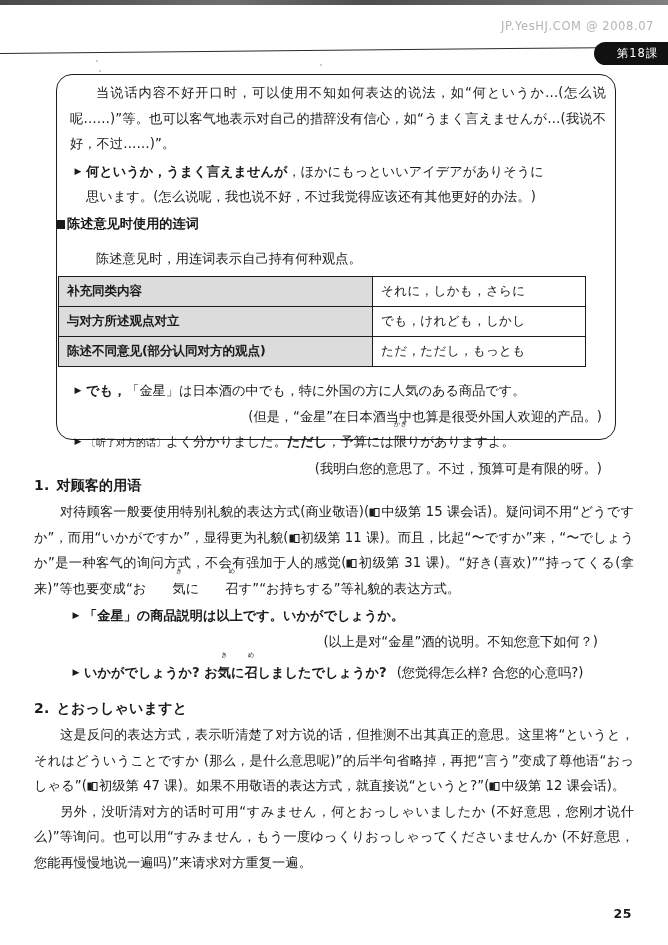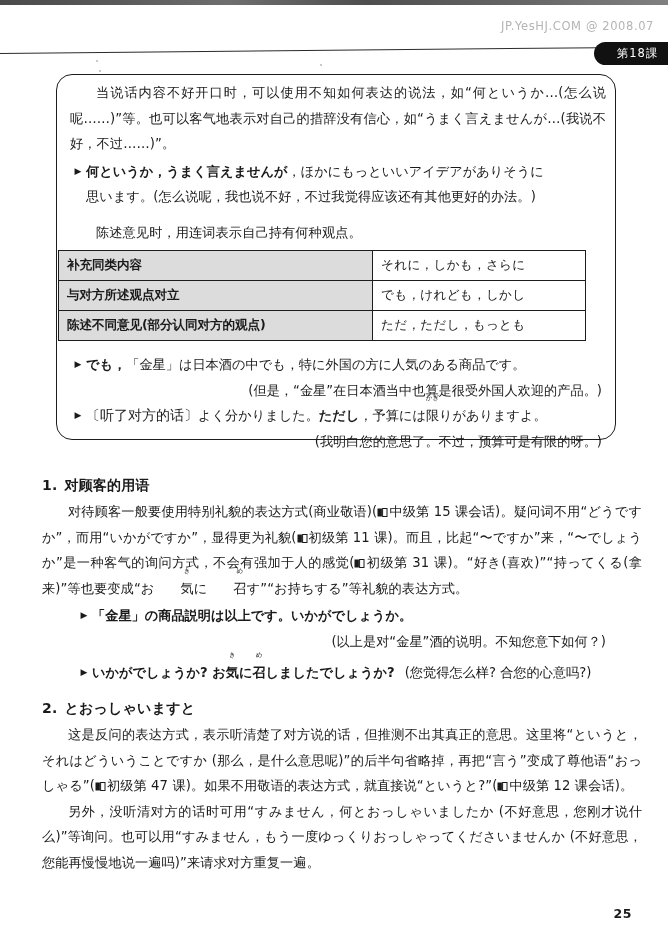--- a/index.html
+++ b/index.html
@@ -161,21 +161,20 @@
   table.conj td.value {
     background: #ffffff;
     letter-spacing: .3px;
   }
 
   
   .section {
     position: absolute;
     left: 34px;
     width: 600px;
-    margin-left: 8px;
   }
   .sec-title {
     font-size: 14px;
     font-weight: bold;
     margin: 0 0 4px 0;
     letter-spacing: .2px;
   }
   .sec-title .num { margin-right: 7px; }
 
   .book-icon {
@@ -232,20 +231,23 @@
   <p class="para indent">当说话内容不好开口时，可以使用不知如何表达的说法，如“何というか…(怎么说呢……)”等。也可以客气地表示对自己的措辞没有信心，如“うまく言えませんが…(我说不好，不过……)”。</p>
 
   <div class="example-row" style="margin-top:2px;">
     <span class="example-bullet">▶</span>
     <span class="example-text"><span class="bold">何というか，うまく言えませんが</span><span>，ほかにもっといいアイデアがありそうに</span></span>
   </div>
   <div class="example-cont">
     <span class="para">思います。(怎么说呢，我也说不好，不过我觉得应该还有其他更好的办法。)</span>
   </div>
 
+  <div class="sq-heading">
+    <span class="sq-mark"></span><span>陈述意见时使用的连词</span>
+  </div>
 
   <p class="para indent" style="margin-top:10px;">陈述意见时，用连词表示自己持有何种观点。</p>
 
   <table class="conj">
     <tbody>
       <tr>
         <td class="label">补充同类内容</td>
         <td class="value">それに，しかも，さらに</td>
       </tr>
       <tr>
@@ -260,21 +262,21 @@
   </table>
 
   <div class="example-row" style="margin-top:11px;">
     <span class="example-bullet">▶</span>
     <span class="example-text"><span class="bold">でも，</span><span>「金星」は日本酒の中でも，特に外国の方に人気のある商品です。</span></span>
   </div>
   <p class="trans-right" style="padding-right:4px;">(但是，“金星”在日本酒当中也算是很受外国人欢迎的产品。)</p>
 
   <div class="example-row">
     <span class="example-bullet">▶</span>
-    <span class="example-text"><span style="font-size:14px;">〔听了对方的话〕</span><span>よく分かりました。</span><span class="bold">ただし</span><span>，予算には</span><span class="ruby"><span class="rt">かぎ</span><span>限</span></span><span>りがありますよ。</span></span>
+    <span class="example-text"><span style="font-size:10px;">〔听了对方的话〕</span><span>よく分かりました。</span><span class="bold">ただし</span><span>，予算には</span><span class="ruby"><span class="rt">かぎ</span><span>限</span></span><span>りがありますよ。</span></span>
   </div>
   <p class="trans-right" style="padding-right:4px;">(我明白您的意思了。不过，预算可是有限的呀。)</p>
 
 </div>
 
 <div class="section" style="top:477px;">
   <p class="sec-title">
     <span class="num">1.</span><span>对顾客的用语</span>
   </p>
 

